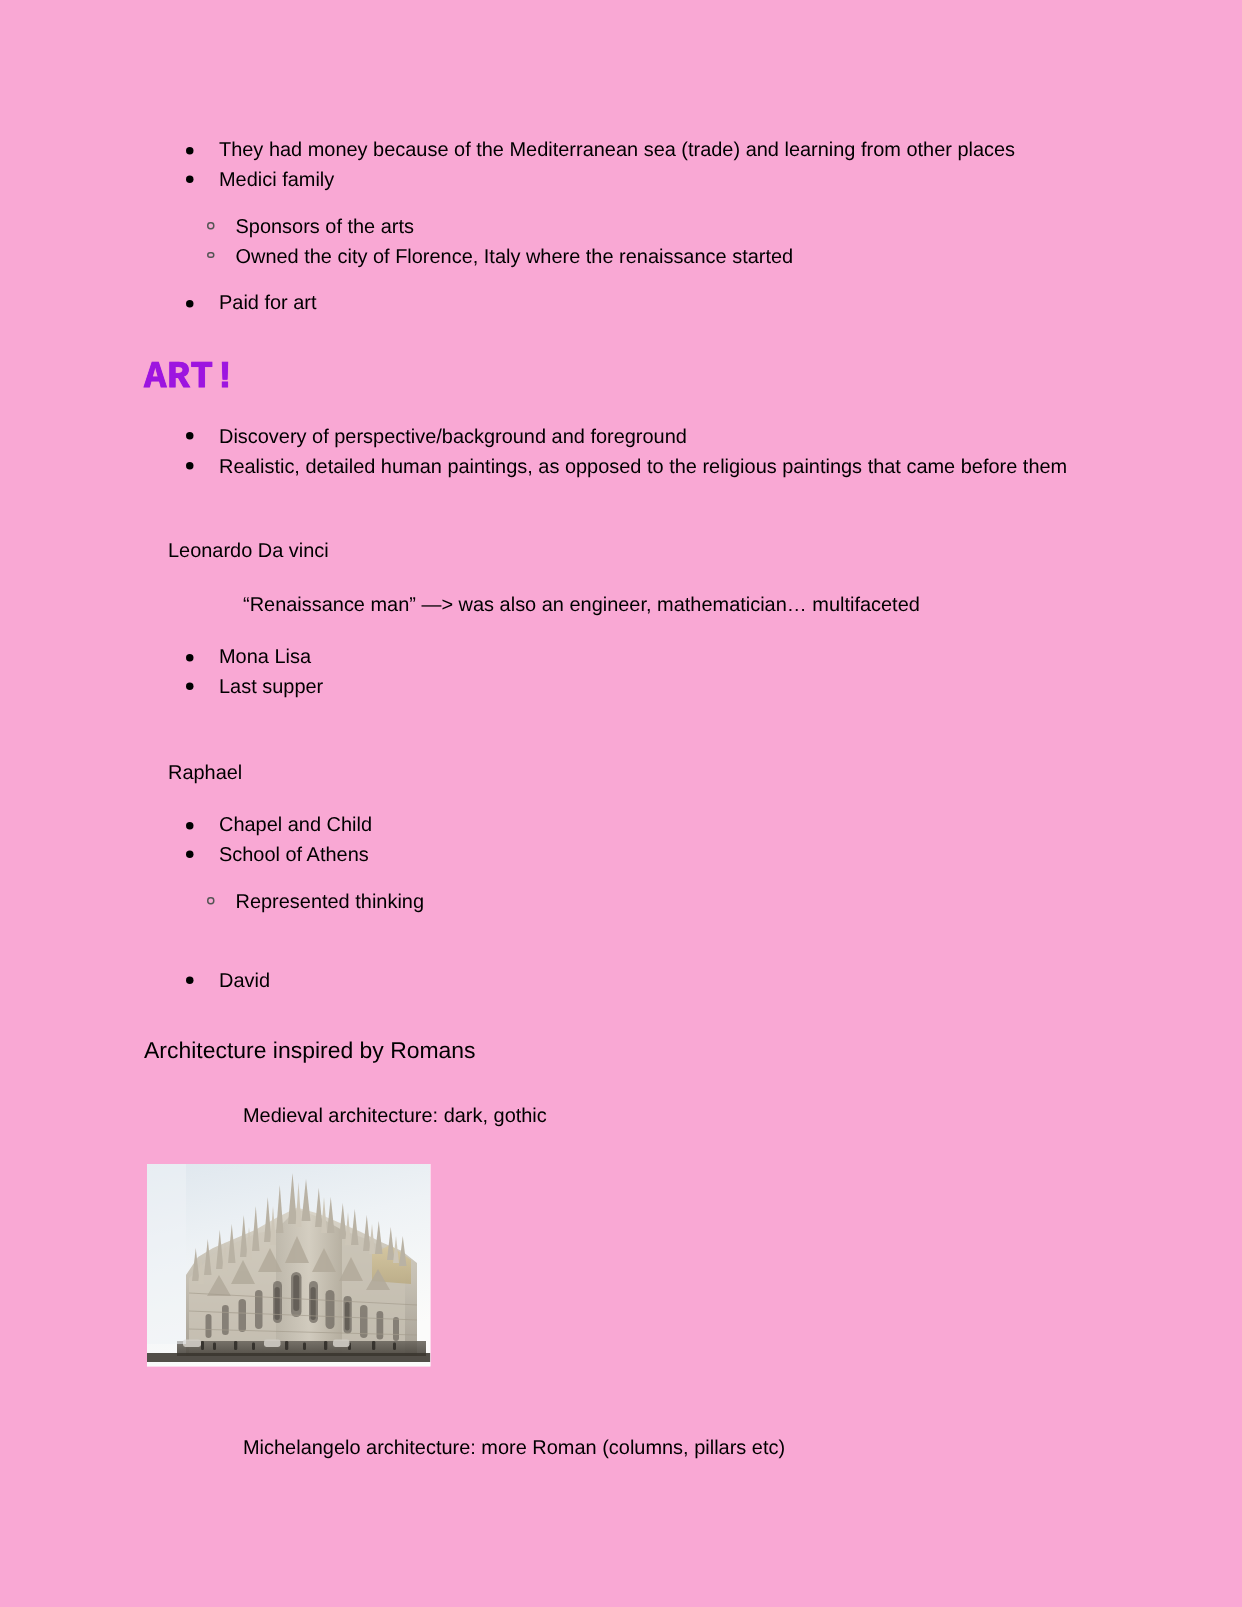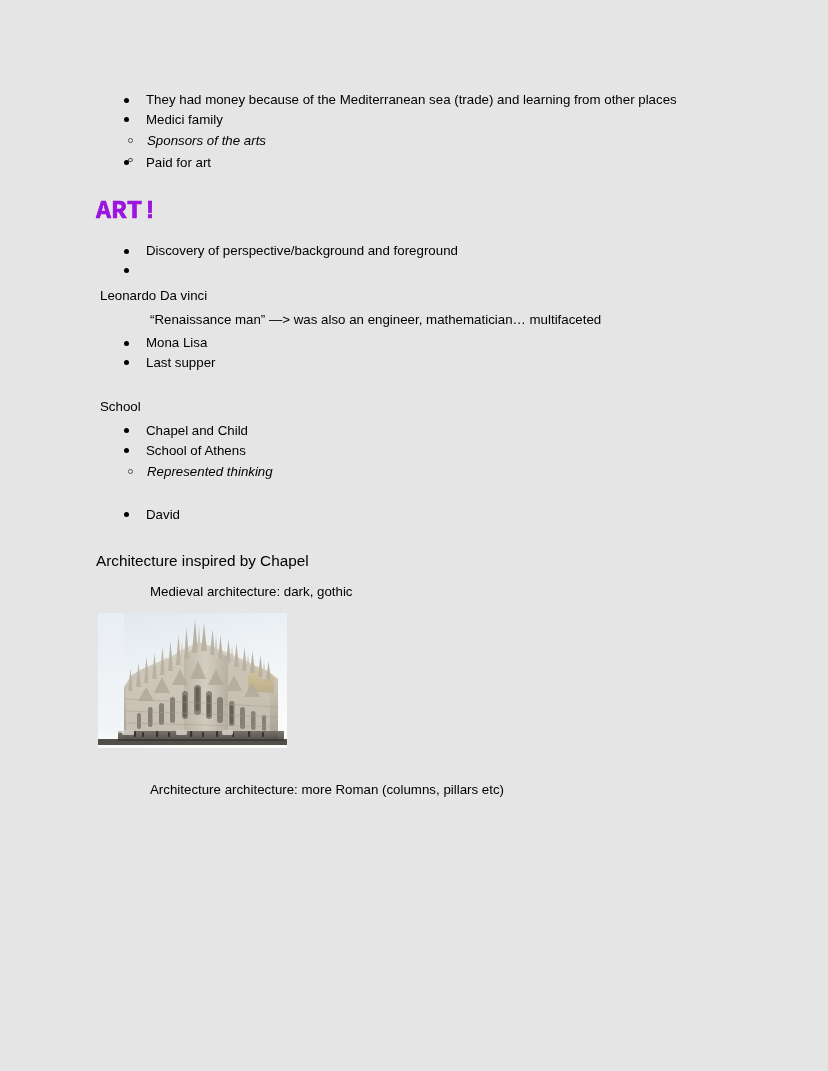--- a/index.html
+++ b/index.html
@@ -13,32 +13,32 @@
     position: relative;
     font-family: "Liberation Sans", sans-serif;
     color: #000000;
     overflow: hidden;
   }
   .page {
     position: absolute;
     left: 0; top: 0;
     width: 828px;
     height: 1071px;
-    background: #e5e5e5;
+    background: #f9a8d4;
   }
   .content {
     position: absolute;
     left: 96px;
     top: 90px;
     width: 620px;
   }
   .plain-line {
     font-size: 13.3px;
     line-height: 19.6px;
-    margin: 4px;
+    margin: 16px;
   }
   .heading-lg {
     font-size: 15.3px;
     line-height: 21px;
     margin: 0;
     font-weight: normal;
   }
   .spacer-sm { height: 15px; }
   .spacer-md { height: 21px; }
   .spacer-lg { height: 26px; }
@@ -73,23 +73,22 @@
     position: absolute;
     left: 28px;
     top: 7.5px;
     width: 5px;
     height: 5px;
     border-radius: 50%;
     background: #000000;
   }
   ul.lvl2 {
     list-style: none;
-    margin: 2px;
+    margin: 12px;
     padding: 0;
-    font-style: italic;
   }
   ul.lvl2 > li {
     position: relative;
     padding-left: 49px;
     font-size: 13.3px;
     line-height: 19.6px;
     margin: 0;
   }
   ul.lvl2 > li > .bullet-circle {
     position: absolute;
@@ -138,20 +137,21 @@
       </li>
     </ul>
 
     <ul class="lvl2">
       <li>
         <span class="bullet-circle"></span>
         <span>Sponsors of the arts</span>
       </li>
       <li>
         <span class="bullet-circle"></span>
+        <span>Owned the city of Florence, Italy where the renaissance started</span>
       </li>
     </ul>
 
     <ul class="lvl1">
       <li>
         <span class="bullet-disc"></span>
         <span>Paid for art</span>
       </li>
     </ul>
 
@@ -161,41 +161,42 @@
 
     <div class="spacer-sm"></div>
 
     <ul class="lvl1">
       <li>
         <span class="bullet-disc"></span>
         <span>Discovery of perspective/background and foreground</span>
       </li>
       <li>
         <span class="bullet-disc"></span>
+        <span>Realistic, detailed human paintings, as opposed to the religious paintings that came before them</span>
       </li>
     </ul>
 
     <div class="spacer-md"></div>
 
     <p class="plain-line">Leonardo Da vinci</p>
     <p class="plain-line indent-1">“Renaissance man” —&gt; was also an engineer, mathematician… multifaceted</p>
     <ul class="lvl1">
       <li>
         <span class="bullet-disc"></span>
         <span>Mona Lisa</span>
       </li>
       <li>
         <span class="bullet-disc"></span>
         <span>Last supper</span>
       </li>
     </ul>
 
     <div class="spacer-md"></div>
 
-    <p class="plain-line">School</p>
+    <p class="plain-line">Raphael</p>
     <ul class="lvl1">
       <li>
         <span class="bullet-disc"></span>
         <span>Chapel and Child</span>
       </li>
       <li>
         <span class="bullet-disc"></span>
         <span>School of Athens</span>
       </li>
     </ul>
@@ -210,21 +211,21 @@
 
     <ul class="lvl1">
       <li>
         <span class="bullet-disc"></span>
         <span>David</span>
       </li>
     </ul>
 
     <div class="spacer-lg"></div>
 
-    <p class="heading-lg">Architecture inspired by Chapel</p>
+    <p class="heading-lg">Architecture inspired by Romans</p>
     <div style="height:7px"></div>
     <p class="plain-line indent-1">Medieval architecture: dark, gothic</p>
 
     <div style="height:7px"></div>
 
     <div class="figure">
       <svg class="cathedral-photo" viewBox="0 0 189 135" preserveAspectRatio="none">
         <defs>
           <linearGradient id="skyGrad" x1="0" y1="0" x2="0.35" y2="1">
             <stop offset="0" stop-color="#dfe7ee"></stop>
@@ -352,16 +353,16 @@
           <rect x="78" y="117" width="11" height="5" rx="1.6"></rect>
           <rect x="124" y="117" width="11" height="5" rx="1.6"></rect>
         </g>
 
         <rect x="0" y="0" width="26" height="120" fill="#eff3f5" opacity="0.55"></rect>
       </svg>
     </div>
 
     <div style="height:28px"></div>
 
-    <p class="plain-line indent-1">Architecture architecture: more Roman (columns, pillars etc)</p>
+    <p class="plain-line indent-1">Michelangelo architecture: more Roman (columns, pillars etc)</p>
 
   </div>
 </div>
 
 </body></html>

